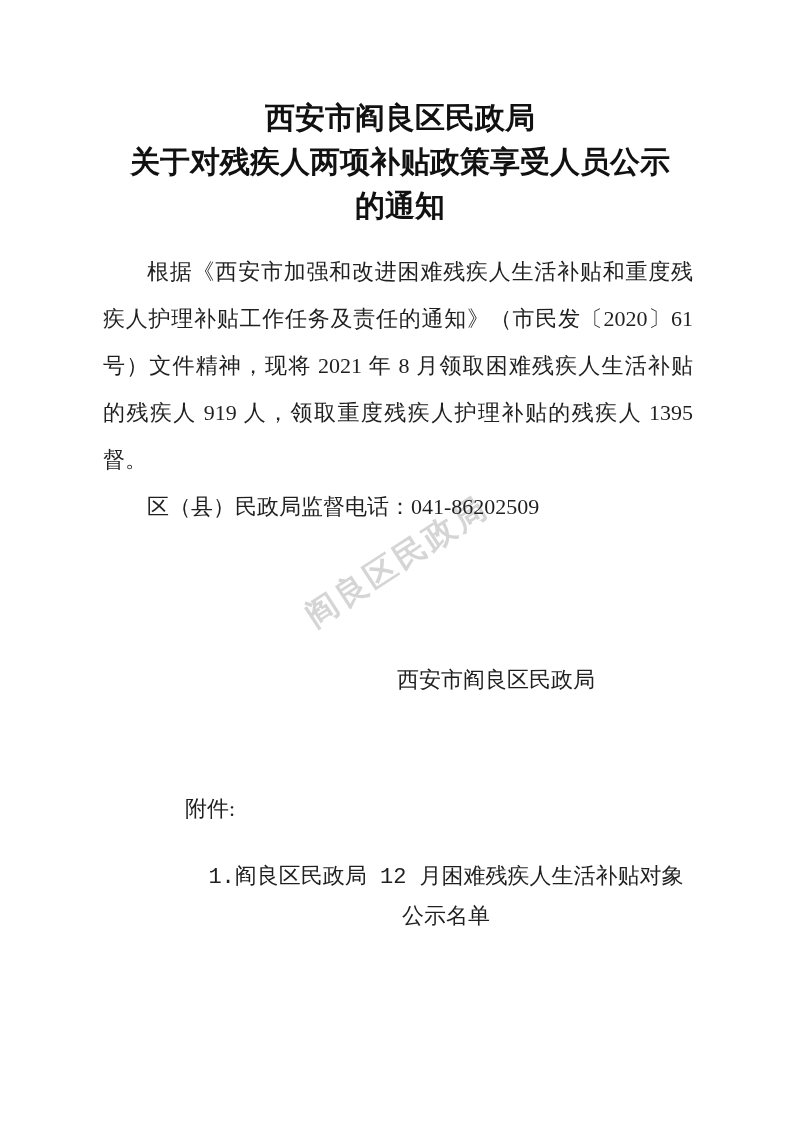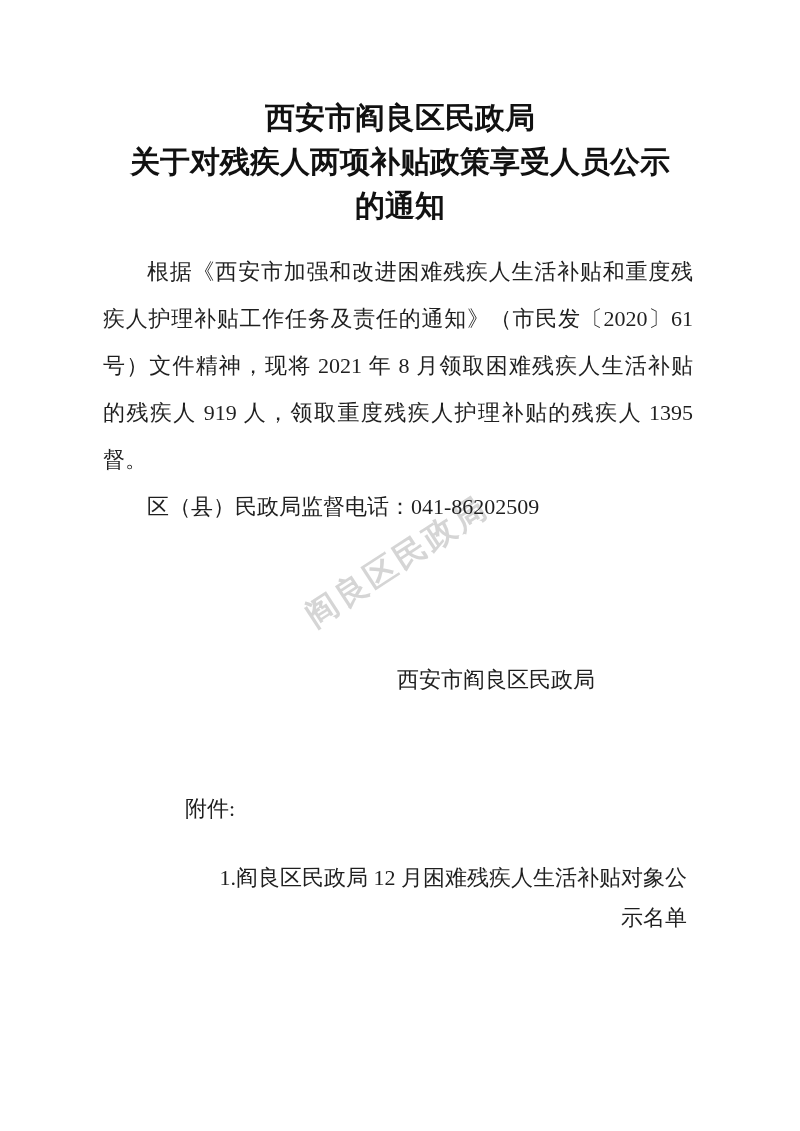--- a/index.html
+++ b/index.html
@@ -88,21 +88,22 @@
   .attach-items {
     position: absolute;
     top: 858px;
     left: 205px;
     width: 482px;
     font-size: 22px;
     line-height: 40px;
     z-index: 2;
   }
   .attach-item {
-    text-align: right;
+    text-align: center;
+    font-family: Liberation Mono, monospace;
   }
 </style>
 </head>
 <body>
 
 <div class="page">
 
   <div class="watermark">阎良区民政局</div>
 
   <div class="doc-title">

